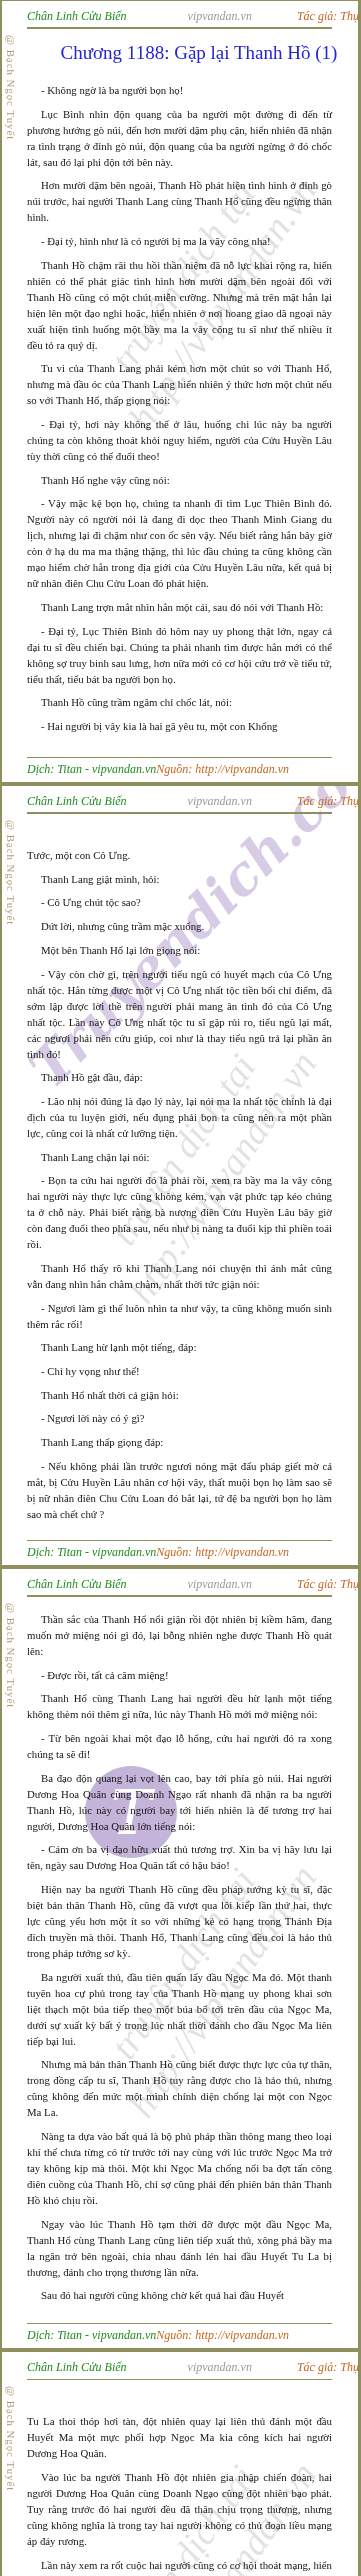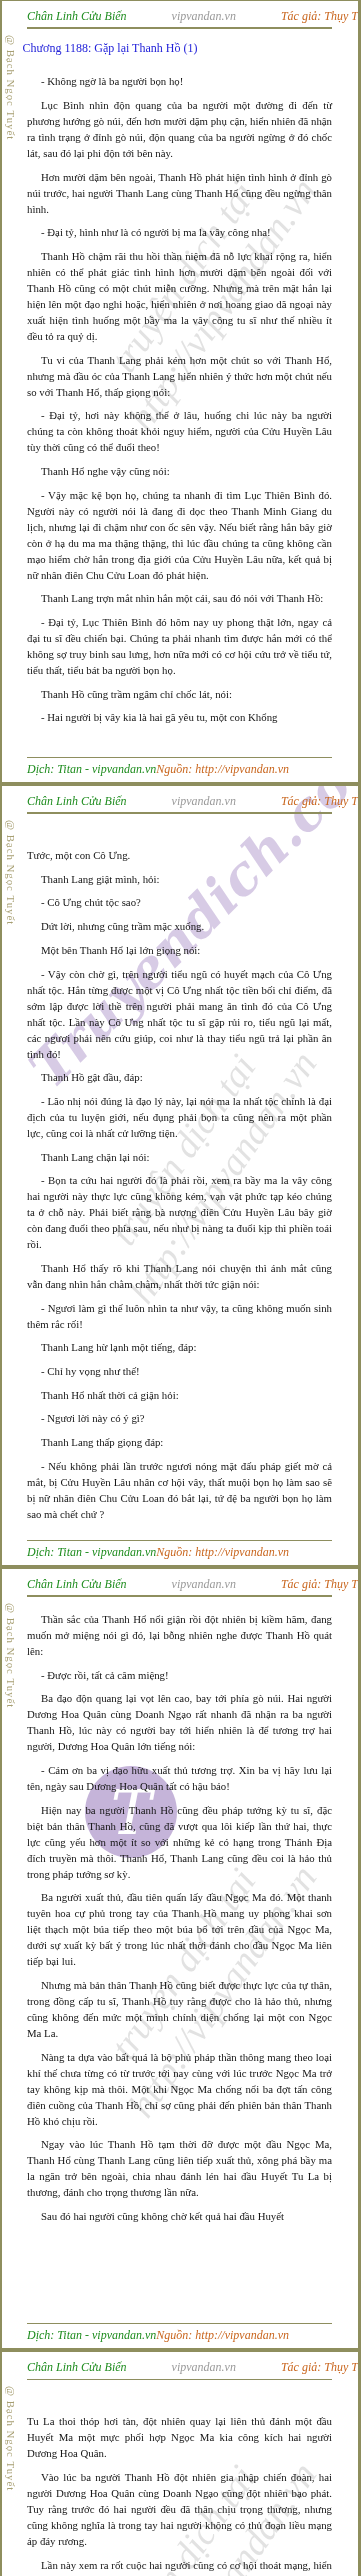--- a/index.html
+++ b/index.html
@@ -21,25 +21,25 @@
     border-left:2.6px solid var(--olive);border-right:3.1px solid var(--olive);
   }
   .page-1{height:781px}.page-2{height:779px}.page-3{height:779px}.page-4{height:718px}
   .divider{height:4.1px;background:var(--olive);}
   .page > *{position:relative;z-index:1;}
   .page-header{
     display:flex;justify-content:space-between;align-items:baseline;
     padding:7.7px 26px 3.6px 25px;font-style:italic;font-size:12px;white-space:nowrap;gap:45px;
   }
   .h-title{color:var(--green);}
-  .h-domain{color:var(--gray);}
+  .h-domain{color:var(--gray);margin-left:16px;}
   .h-author{color:var(--orange);}
   .rule{height:1.5px;background:var(--olive);margin:0 26px 0 25px;}
   .chapter-title{
-    color:var(--blue);text-align:left;font-size:12px;font-weight:normal;
+    color:var(--blue);text-align:right;font-size:19px;font-weight:normal;
     margin:12.4px 20.6px 3.1px 20.6px;line-height:1.25;
   }
   .content{
     padding:6.2px 26px 0 25px;font-size:10.8px;line-height:16px;
     text-align:justify;color:#141414;
   }
   .content p{margin:7.7px 0;text-indent:14px;}
   .content p.cont{text-indent:0;margin-top:27px;}
   .side-handle{
     position:absolute;top:34px;left:3.1px;z-index:1;
@@ -169,20 +169,22 @@
         <span class="h-title">Chân Linh Cửu Biến</span>
         <span class="h-domain">vipvandan.vn</span>
         <span class="h-author">Tác giả: Thụy Thu</span>
       </header>
       <div class="rule"></div>
       <div class="side-handle">@ Bạch Ngọc Tuyết</div>
 
       <div class="content">
         <p>Thần sắc của Thanh Hổ nổi giận rồi đột nhiên bị kiềm hãm, đang muốn mở miệng nói gì đó, lại bỗng nhiên nghe được Thanh Hồ quát lên:</p>
         <p>- Được rồi, tất cả câm miệng!</p>
+        <p>Thanh Hổ cùng Thanh Lang hai người đều hừ lạnh một tiếng không thèm nói thêm gì nữa, lúc này Thanh Hồ mới mở miệng nói:</p>
+        <p>- Từ bên ngoài khai một đạo lỗ hổng, cứu hai người đó ra xong chúng ta sẽ đi!</p>
         <p>Ba đạo độn quang lại vọt lên cao, bay tới phía gò núi. Hai người Dương Hoa Quân cùng Doanh Ngạo rất nhanh đã nhận ra ba người Thanh Hồ, lúc này có người bay tới hiển nhiên là để tương trợ hai người, Dương Hoa Quân lớn tiếng nói:</p>
         <p>- Cám ơn ba vị đạo hữu xuất thủ tương trợ. Xin ba vị hãy lưu lại tên, ngày sau Dương Hoa Quân tất có hậu báo!</p>
         <p>Hiện nay ba người Thanh Hồ cũng đều pháp tướng kỳ tu sĩ, đặc biệt bản thân Thanh Hồ, cũng đã vượt qua lôi kiếp lần thứ hai, thực lực cũng yếu hơn một ít so với những kẻ có hạng trong Thánh Địa đích truyền mà thôi. Thanh Hổ, Thanh Lang cũng đều coi là hảo thủ trong pháp tướng sơ kỳ.</p>
         <p>Ba người xuất thủ, đầu tiên quấn lấy đầu Ngọc Ma đó. Một thanh tuyên hoa cự phủ trong tay của Thanh Hồ mang uy phong khai sơn liệt thạch một búa tiếp theo một búa bổ tới trên đầu của Ngọc Ma, dưới sự xuất kỳ bất ý trong lúc nhất thời đánh cho đầu Ngọc Ma liên tiếp bại lui.</p>
         <p>Nhưng mà bản thân Thanh Hồ cũng biết được thực lực của tự thân, trong đồng cấp tu sĩ, Thanh Hồ tuy rằng được cho là hảo thủ, nhưng cũng không đến mức một mình chính diện chống lại một con Ngọc Ma La.</p>
         <p>Nàng ta dựa vào bất quá là bộ phủ pháp thần thông mang theo loại khí thế chưa từng có từ trước tới nay cùng với lúc trước Ngọc Ma trở tay không kịp mà thôi. Một khi Ngọc Ma chống nổi ba đợt tấn công điên cuồng của Thanh Hồ, chỉ sợ cũng phải đến phiên bản thân Thanh Hồ khó chịu rồi.</p>
         <p>Ngay vào lúc Thanh Hồ tạm thời đỡ được một đầu Ngọc Ma, Thanh Hổ cùng Thanh Lang cũng liên tiếp xuất thủ, xông phá bầy ma la ngăn trở bên ngoài, chia nhau đánh lén hai đầu Huyết Tu La bị thương, đánh cho trọng thương lần nữa.</p>
         <p>Sau đó hai người cũng không chờ kết quả hai đầu Huyết</p>
       </div>
       <footer class="page-footer">

